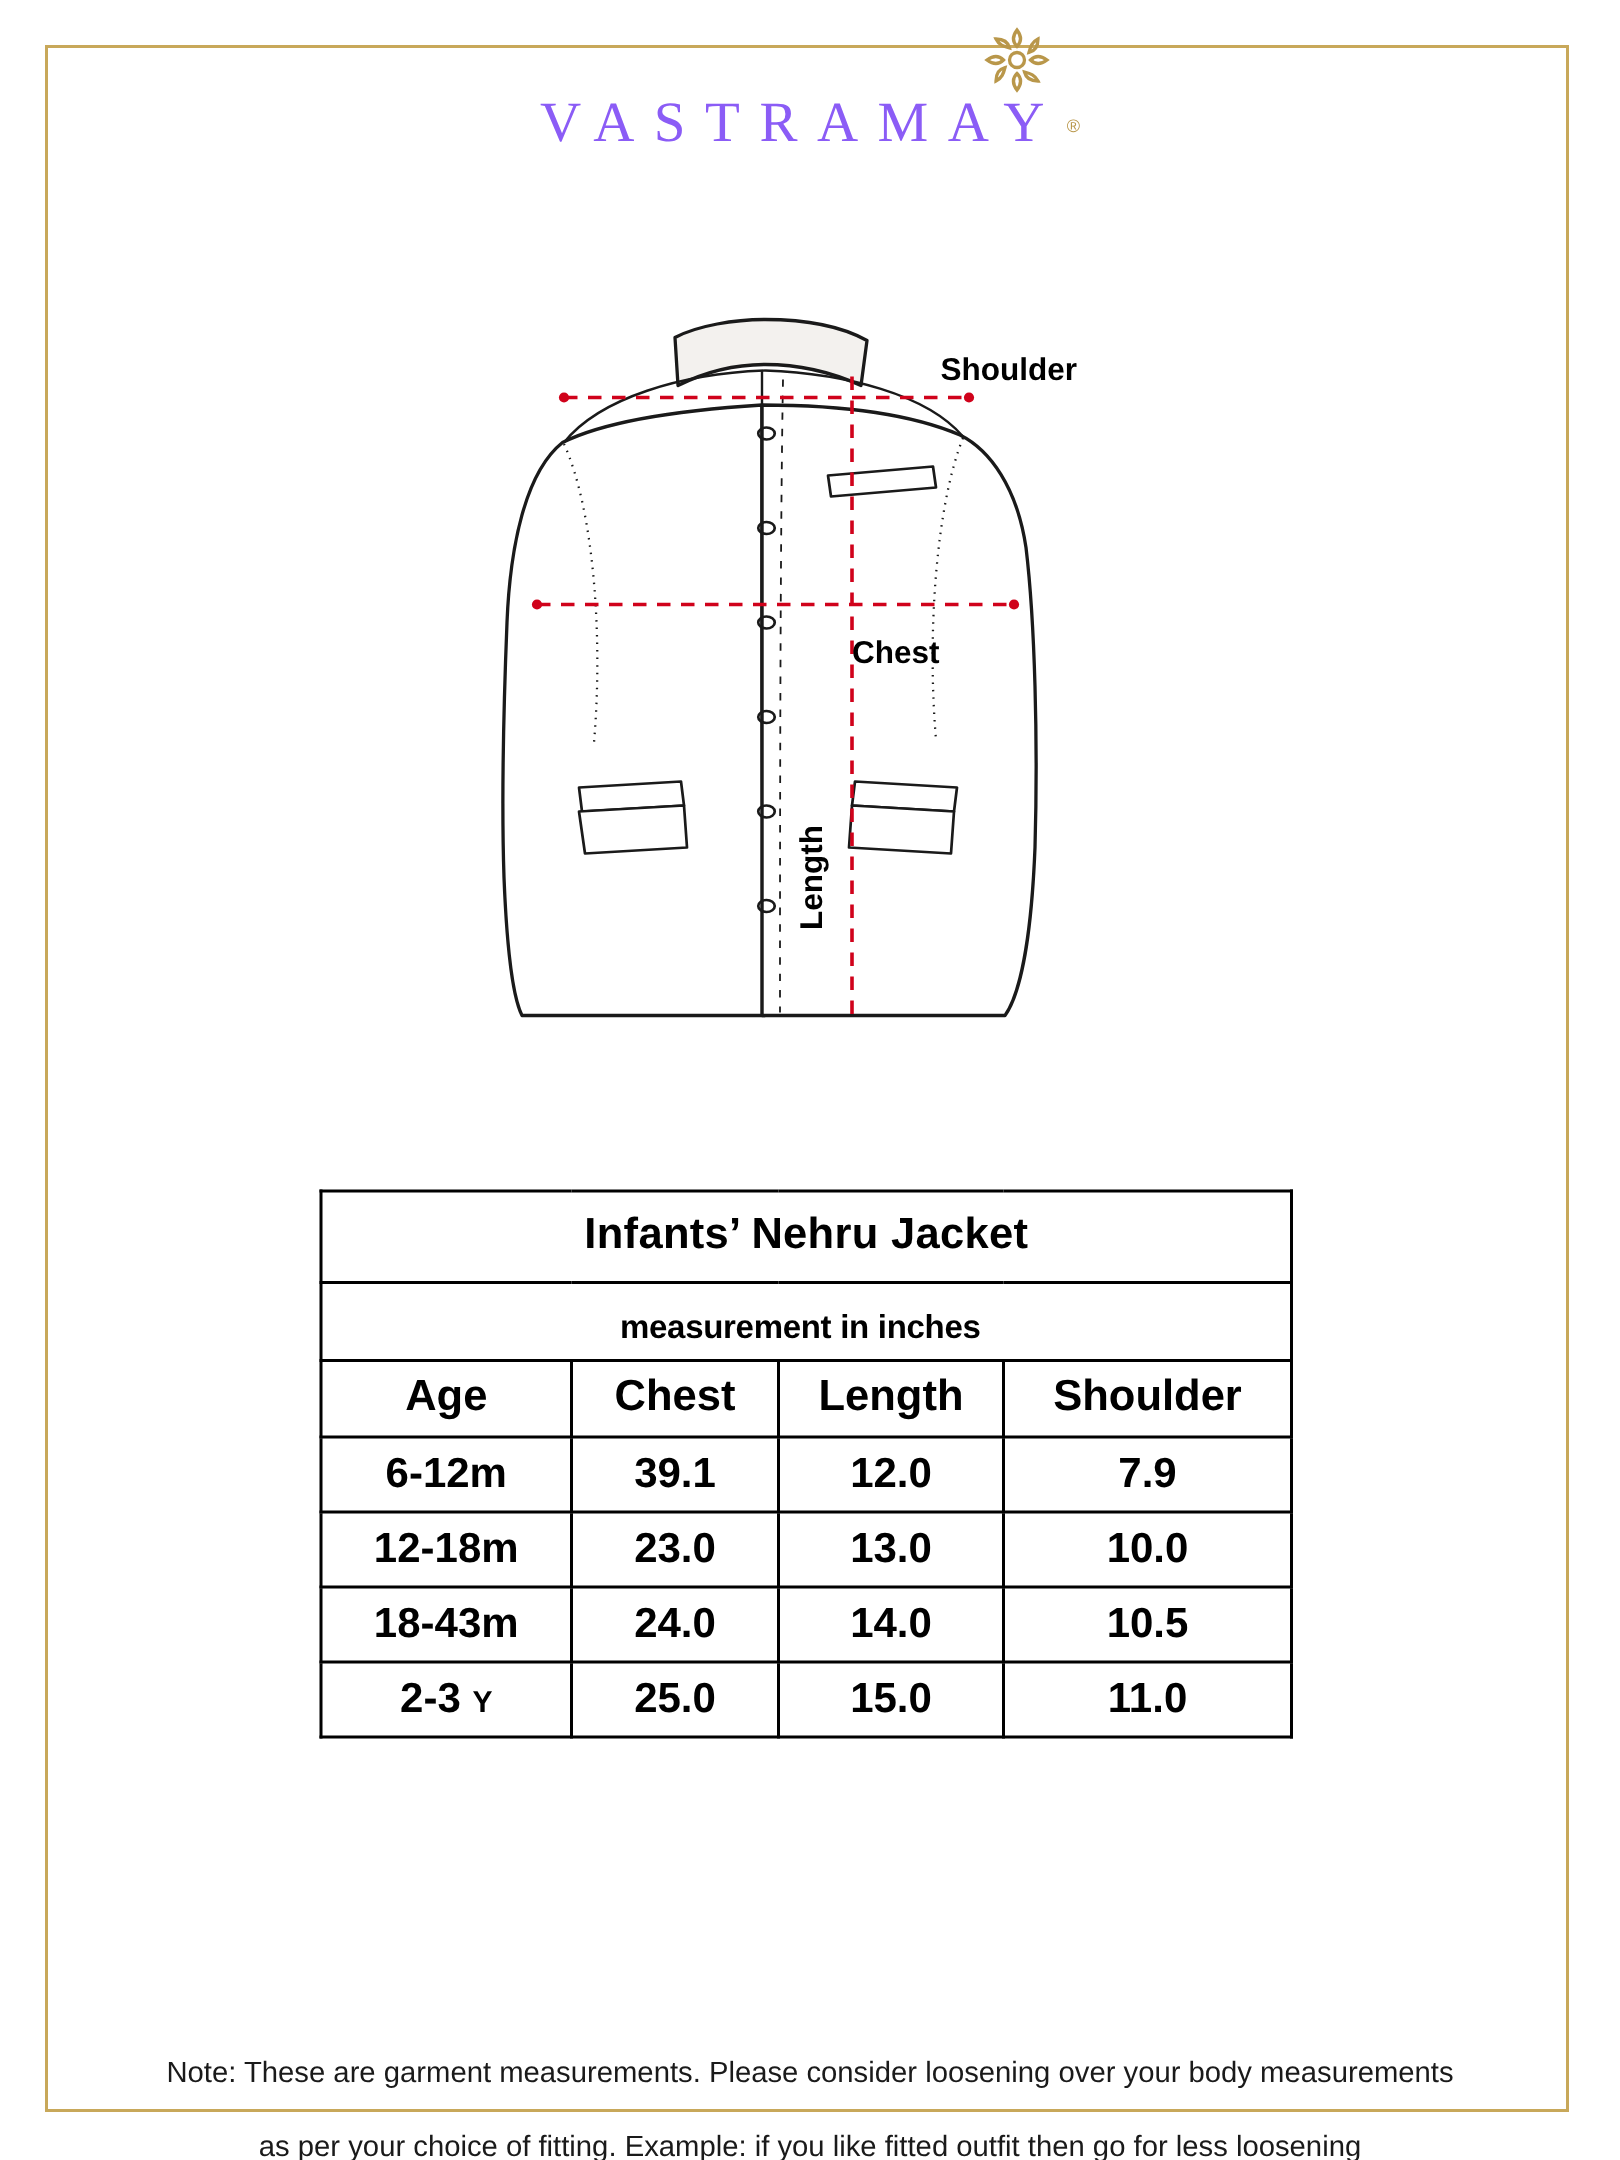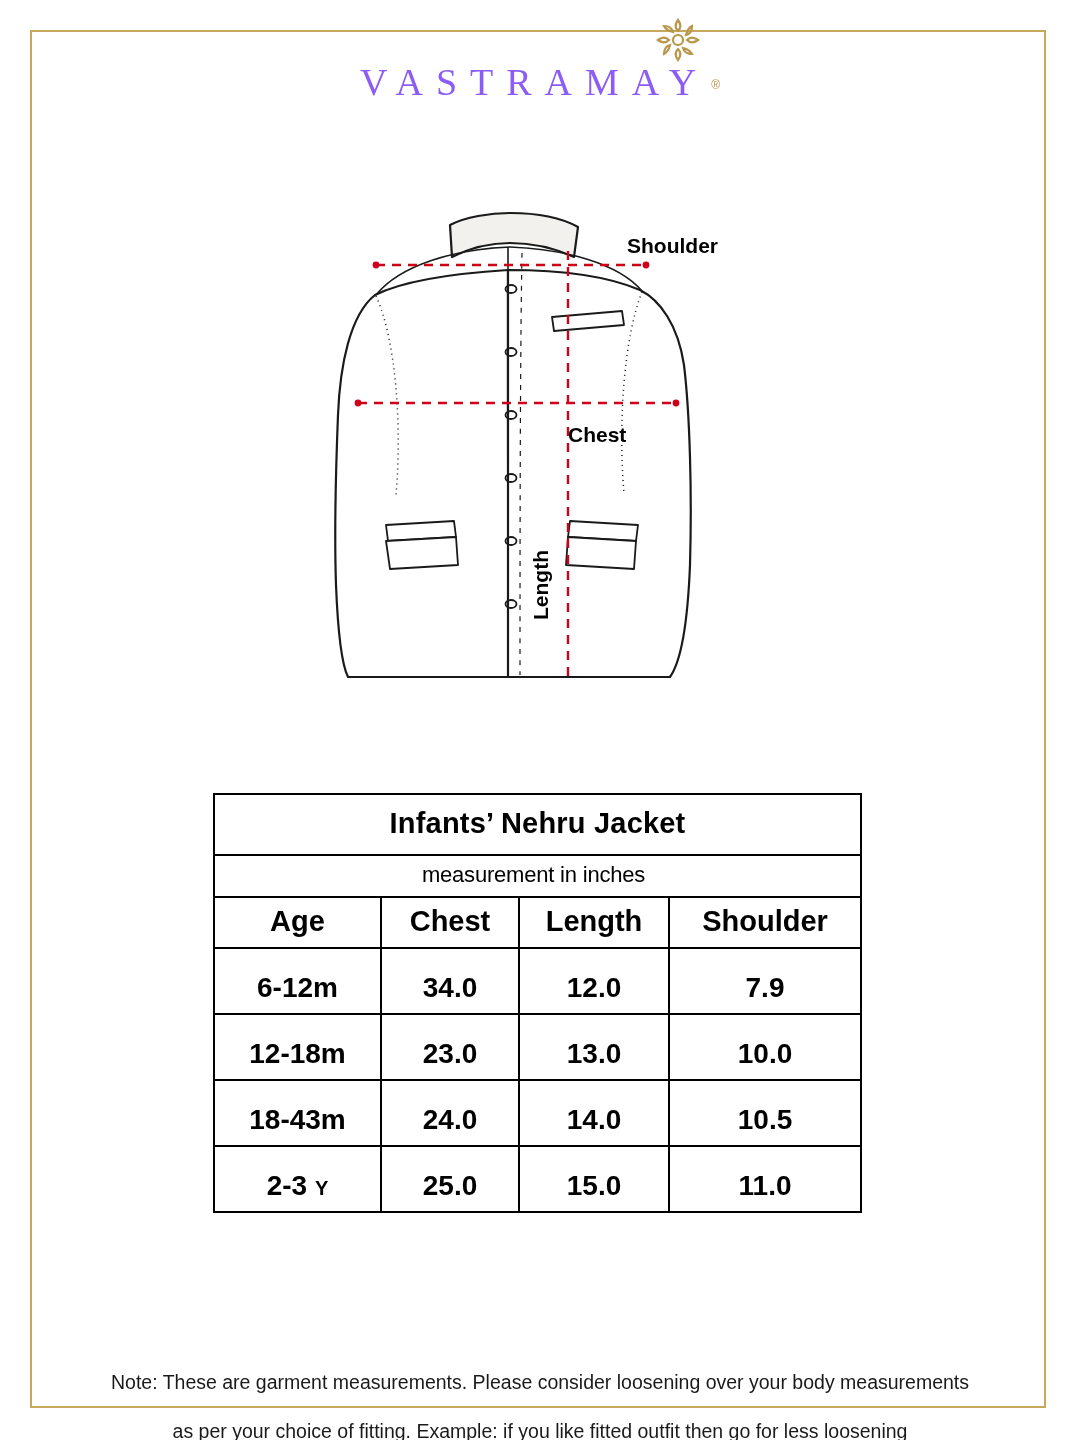--- a/index.html
+++ b/index.html
@@ -90,34 +90,34 @@
     color: #000;
   }
   .tbl-title {
     font-size: 29px;
     font-weight: bold;
     padding: 12px 12px 14px;
     letter-spacing: .2px;
   }
   .tbl-sub {
     font-size: 22px;
-    font-weight: normal;
+    font-weight: bold;
     text-align: right;
-    padding: 6px 8px 8px 0;
+    padding: 16px 8px 8px 0;
     letter-spacing: -.2px;
   }
   .tbl-head td {
     font-size: 29px;
     font-weight: bold;
     padding: 7px 0 9px;
   }
   .tbl-row td {
     font-size: 28px;
     font-weight: bold;
-    padding: 23px 0 9px;
+    padding: 7px 0 9px;
   }
   .col-age { width: 167px; }
   .col-chest { width: 138px; }
   .col-length { width: 150px; }
   .col-shoulder { width: 192px; }
   .age-suffix {
     font-size: 20px;
     font-weight: bold;
   }
   
@@ -245,21 +245,21 @@
       <td class="tbl-sub" colspan="4">measurement in inches</td>
     </tr>
     <tr class="tbl-head">
       <td>Age</td>
       <td>Chest</td>
       <td>Length</td>
       <td>Shoulder</td>
     </tr>
     <tr class="tbl-row">
       <td><span>6-12m</span><span class="age-suffix"></span></td>
-      <td>34.0</td>
+      <td>39.1</td>
       <td>12.0</td>
       <td>7.9</td>
     </tr>
     <tr class="tbl-row">
       <td><span>12-18m</span><span class="age-suffix"></span></td>
       <td>23.0</td>
       <td>13.0</td>
       <td>10.0</td>
     </tr>
     <tr class="tbl-row">

